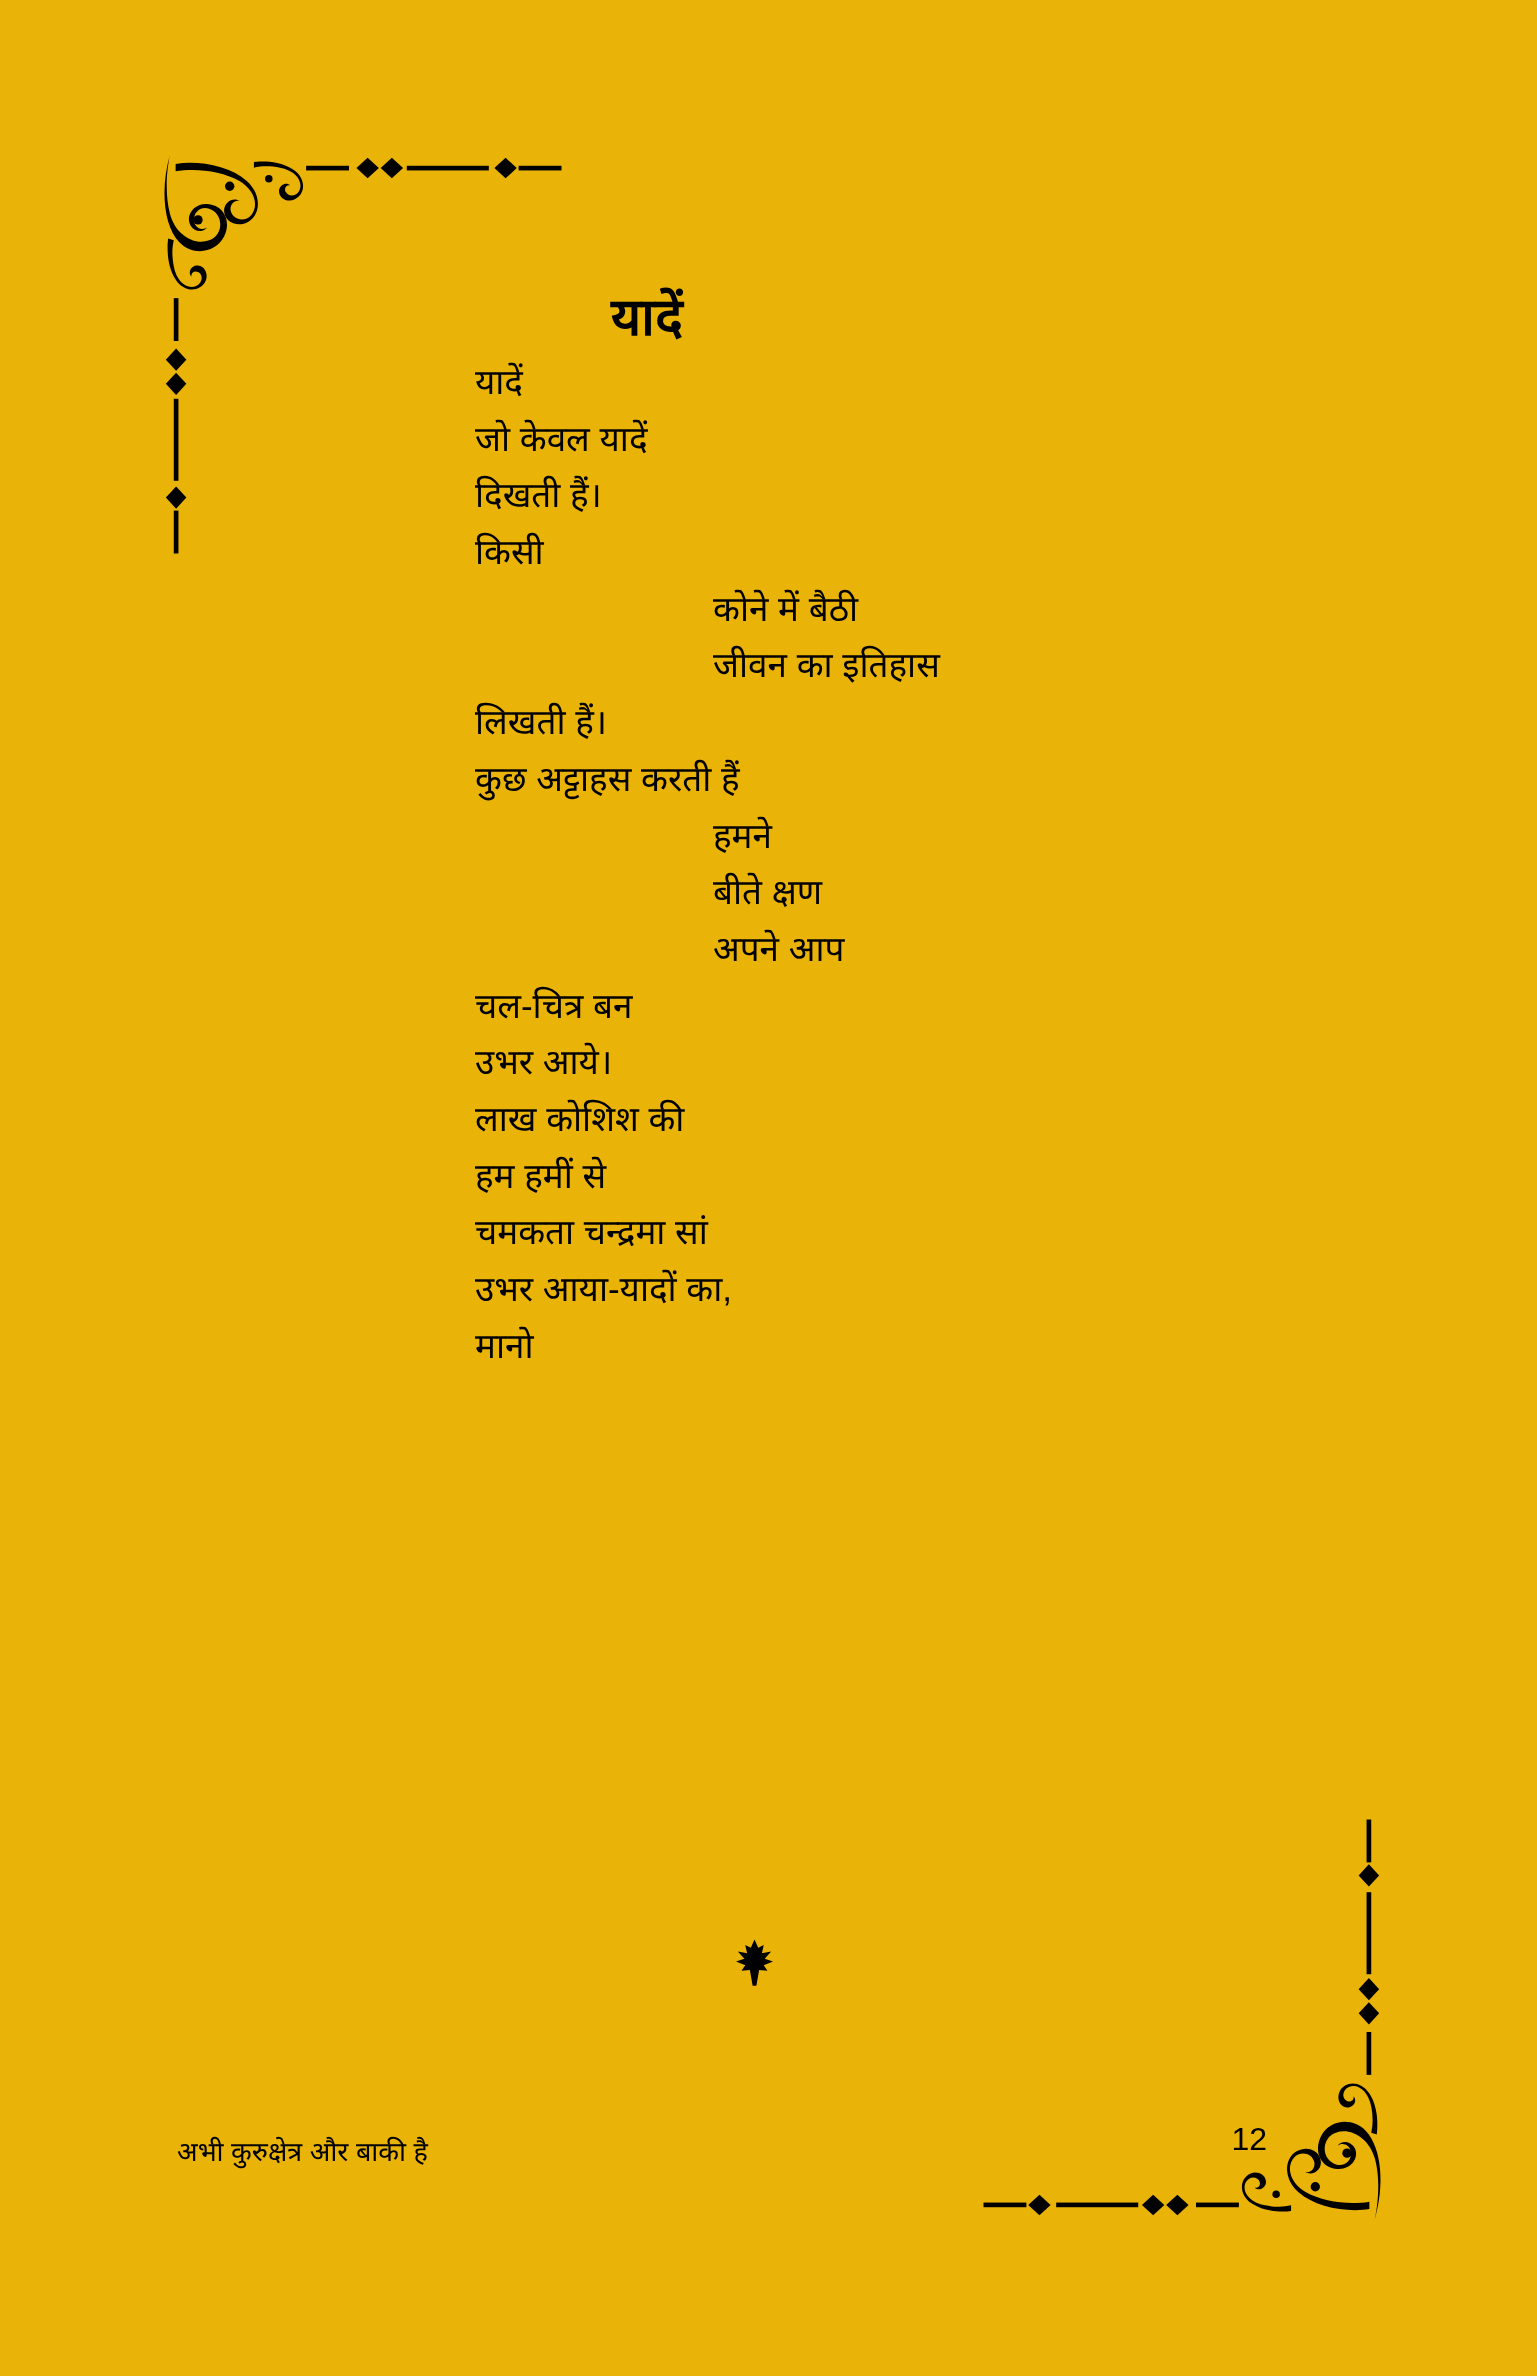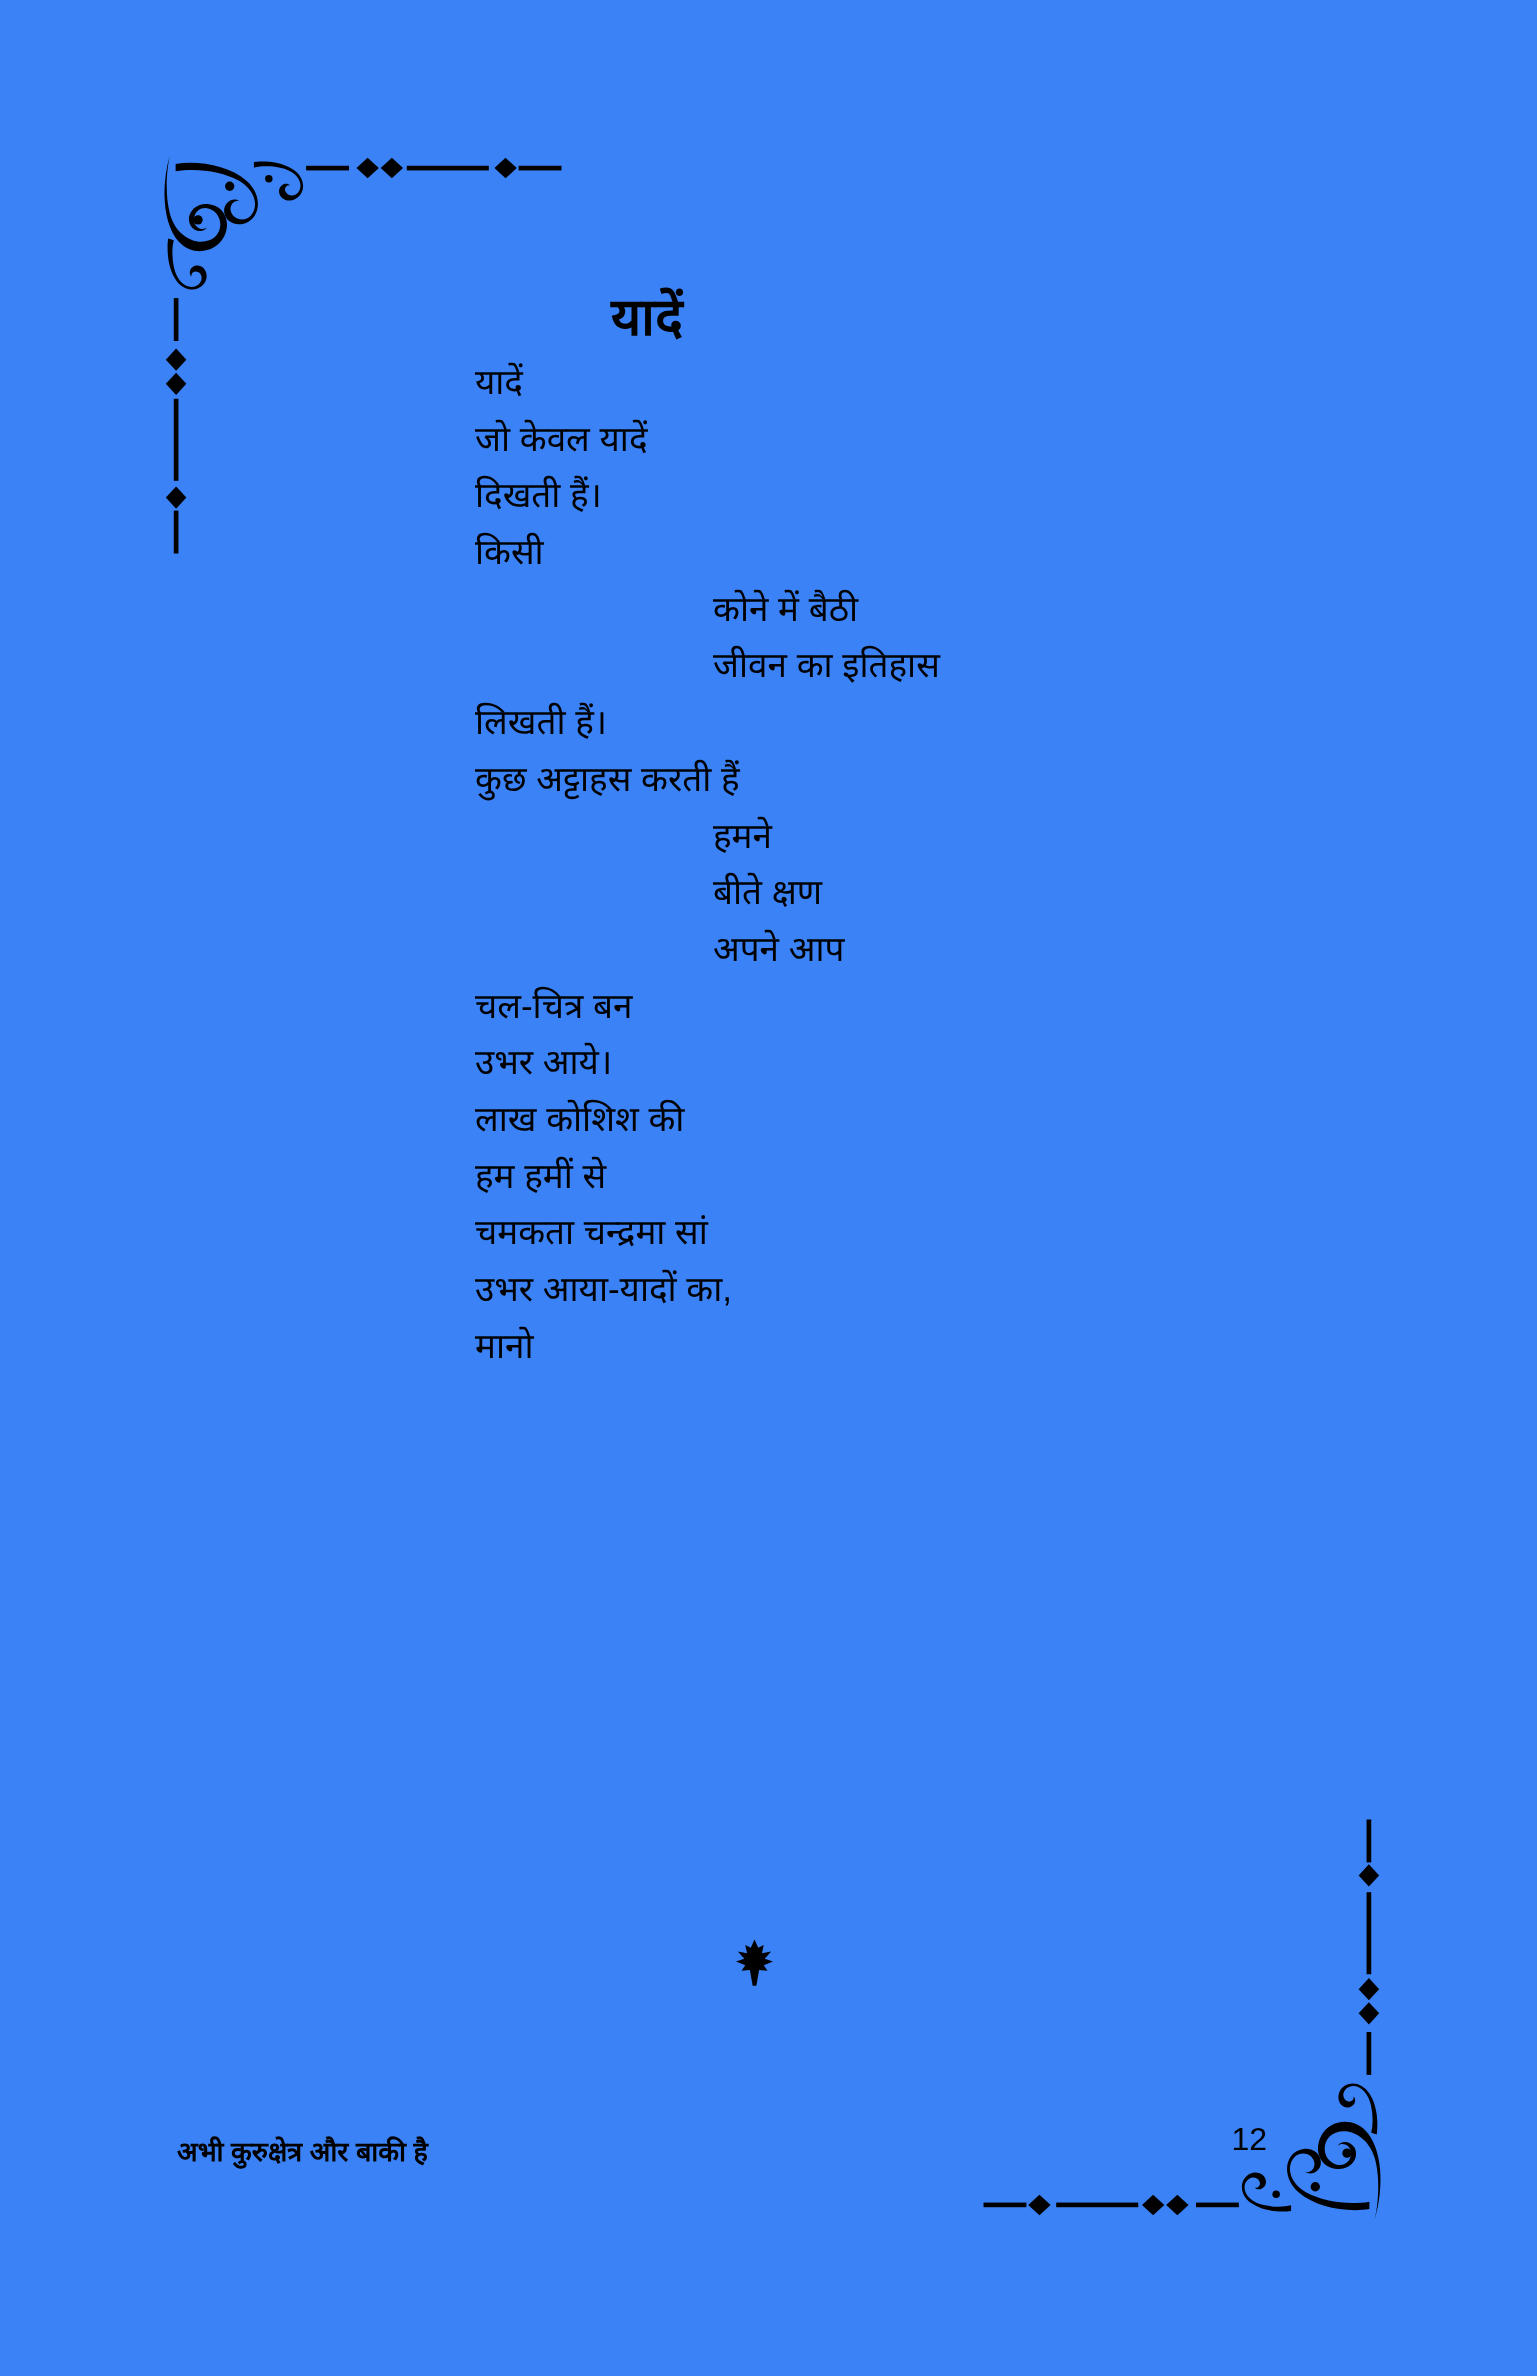--- a/index.html
+++ b/index.html
@@ -4,21 +4,21 @@
 <style>
   html, body {
     margin: 0;
     padding: 0;
     background: #ffffff;
   }
   .page {
     position: relative;
     width: 1537px;
     height: 2376px;
-    background: #3b82f6;
+    background: #eab308;
     overflow: hidden;
     font-family: "Liberation Sans", "DejaVu Sans", sans-serif;
     color: #000000;
   }
 
   
   .ornament {
     position: absolute;
     pointer-events: none;
   }
@@ -61,21 +61,21 @@
     width: 37px;
     height: 47px;
   }
 
   
   .footer-left {
     position: absolute;
     left: 177px;
     bottom: 207px;
     font-size: 27px;
-    font-weight: 700;
+    font-weight: 400;
     white-space: nowrap;
   }
   .page-number {
     position: absolute;
     right: 270px;
     bottom: 218px;
     font-size: 32px;
     font-weight: 400;
   }
 </style>

